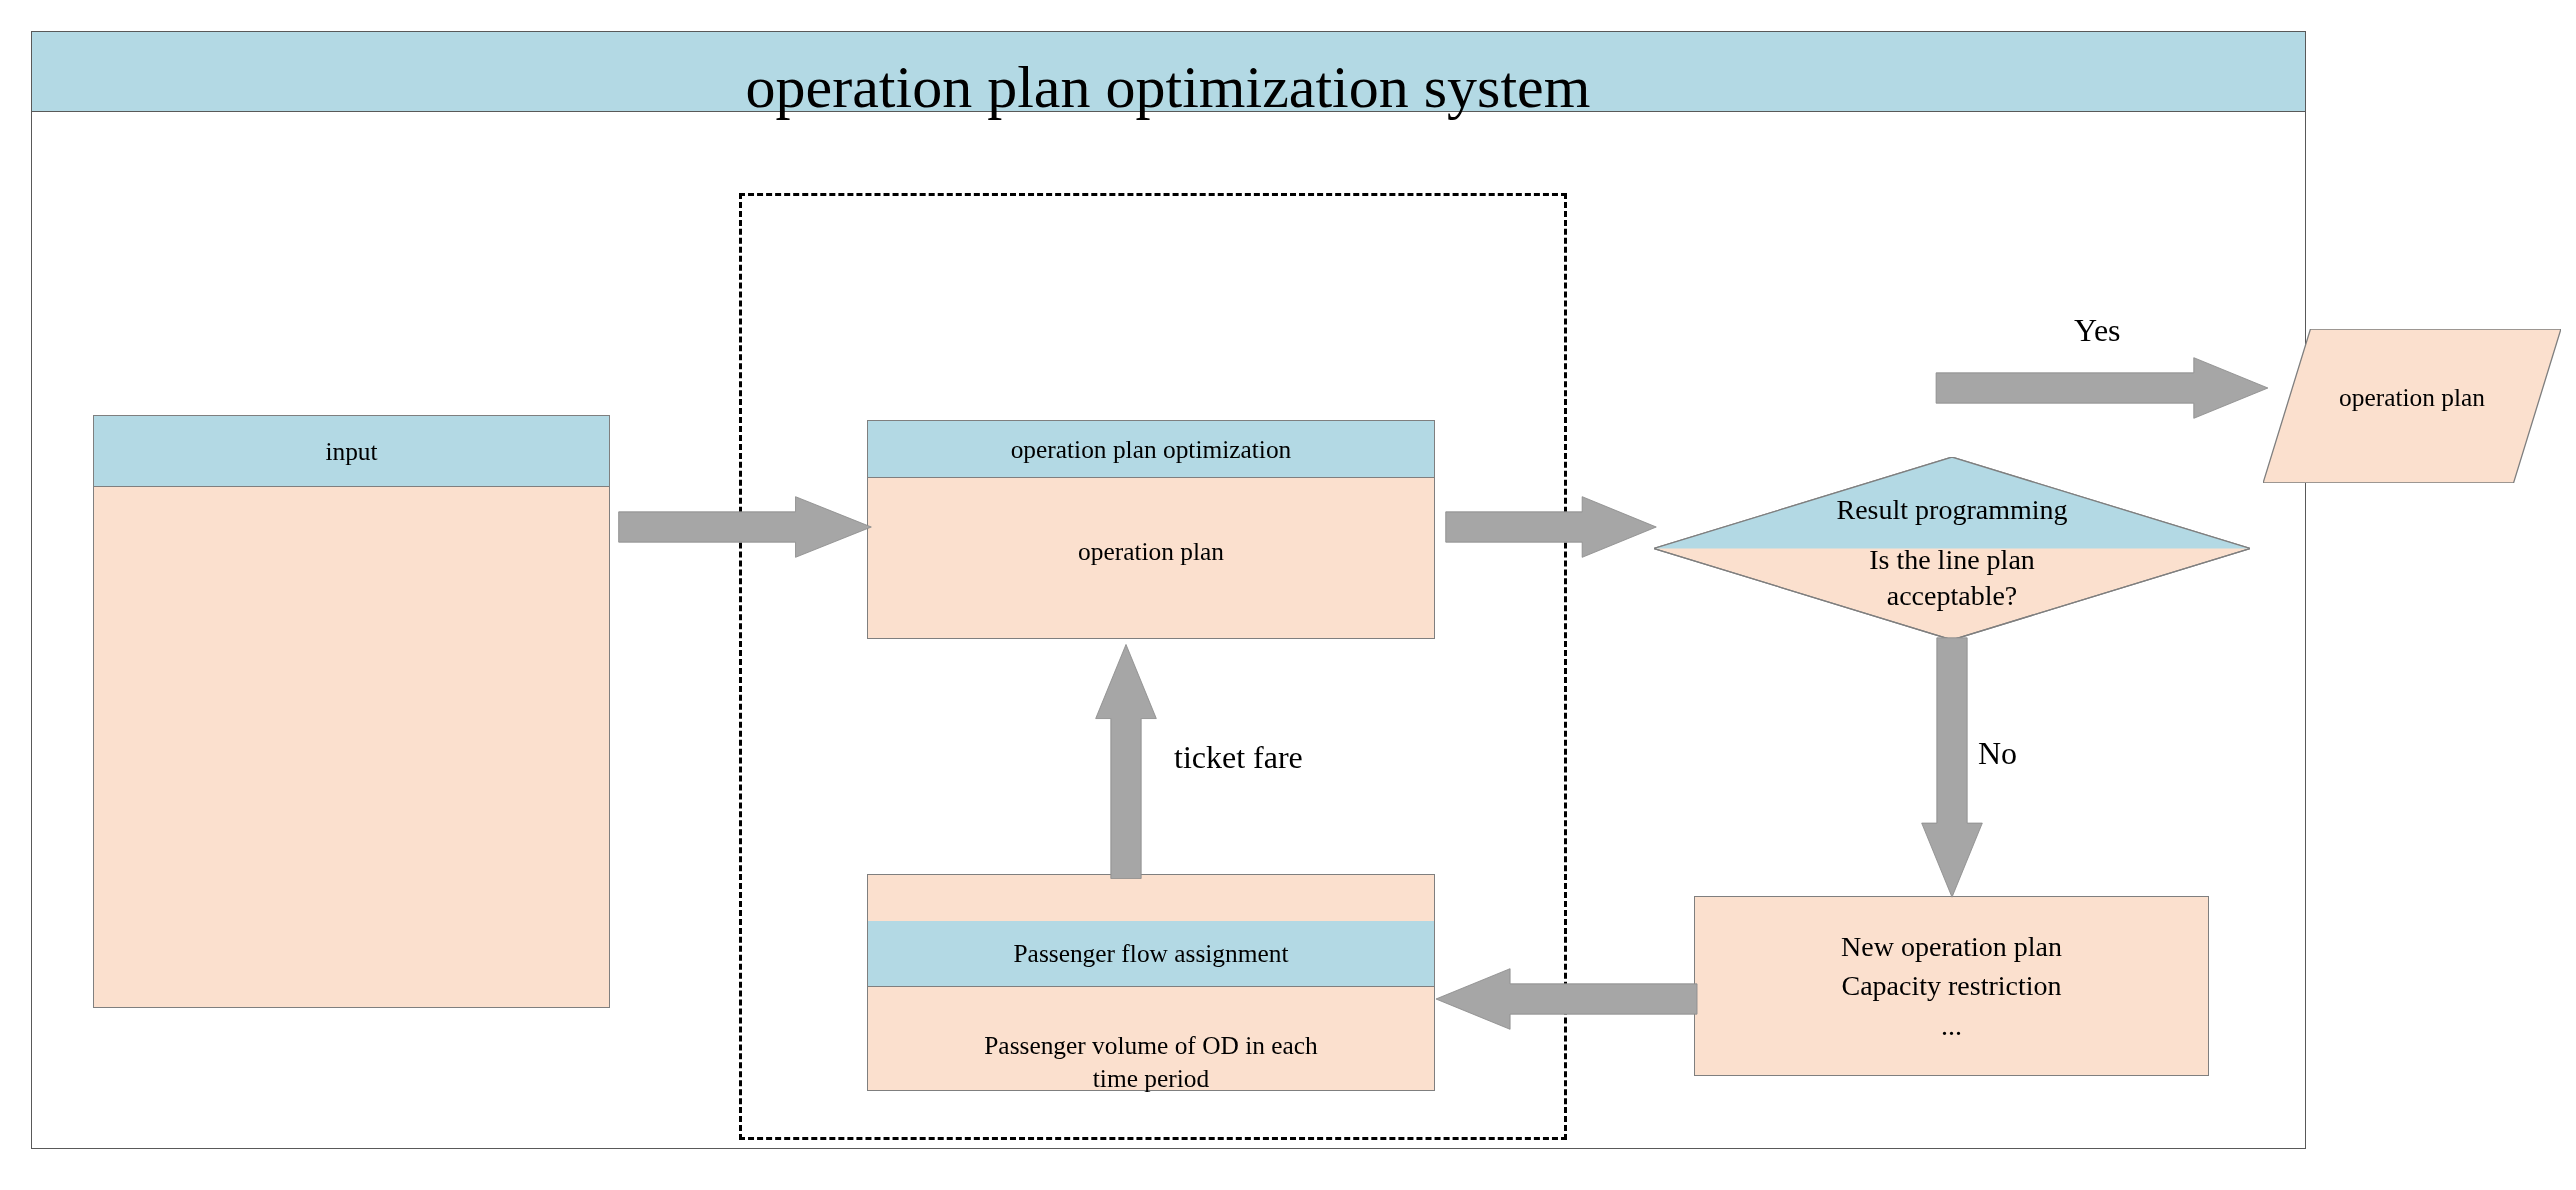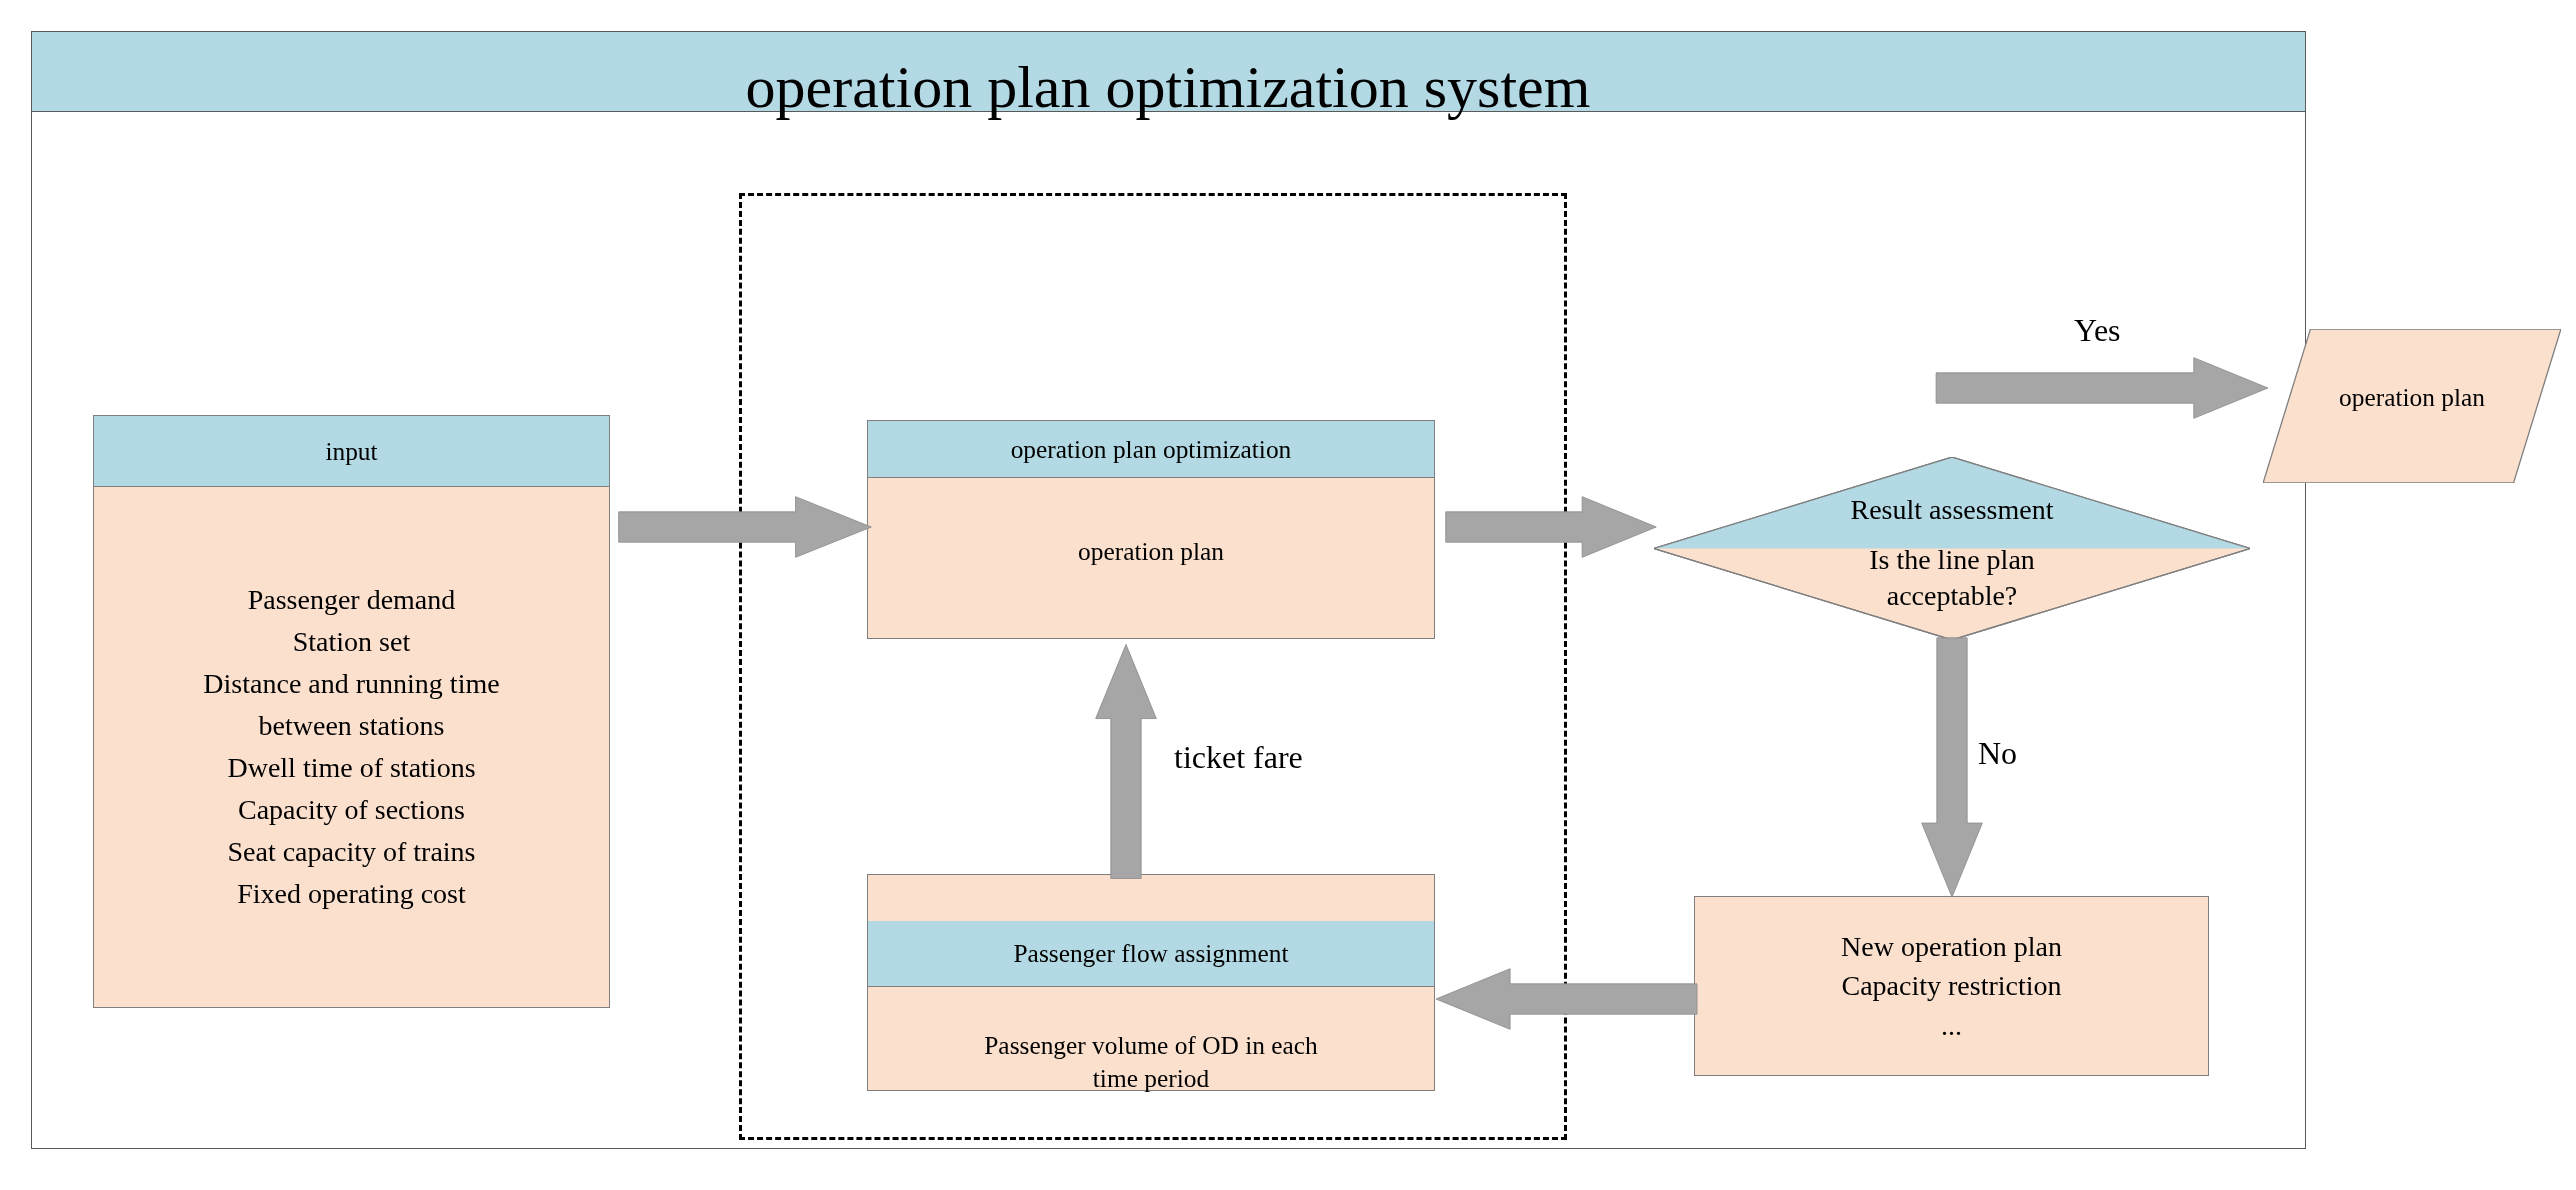--- a/index.html
+++ b/index.html
@@ -174,28 +174,20 @@
   <div id="outer-frame"></div>
 
   <div id="system-title-bar">
     <span class="title-text">operation plan optimization system</span>
   </div>
 
   <div id="bilevel-box"></div>
 
   <div class="box" id="input-box">
     <div class="box-head">input</div>
-    <div class="box-body">Passenger demand
-Station set
-Distance and running time
-between stations
-Dwell time of stations
-Capacity of sections
-Seat capacity of trains
-Fixed  operating cost</div>
   </div>
 
   <div class="box" id="opo-box">
     <div class="box-head">operation plan optimization</div>
     <div class="box-body">operation plan</div>
   </div>
 
   <div class="box" id="pfa-box">
     <div class="box-head">Passenger flow assignment</div>
     <div class="box-body">Passenger volume of OD in each
@@ -207,21 +199,21 @@
 Capacity restriction
 ...</div>
   </div>
 
   <div id="decision">
     <svg class="diamond-svg" width="596" height="183" viewBox="0 0 704 216">
       <polygon points="352,0 704,108 352,216 0,108" fill="#fbe0ce" stroke="#7f7f7f" stroke-width="1.5"></polygon>
       <path d="M352,0 L704,108 L0,108 Z" fill="#b3d9e4" stroke="none"></path>
       <polygon points="352,0 704,108 352,216 0,108" fill="none" stroke="#7f7f7f" stroke-width="1.5"></polygon>
     </svg>
-    <div class="d-top-label">Result assessment</div>
+    <div class="d-top-label">Result programming</div>
     <div class="d-bottom-label">Is the line plan
 acceptable?</div>
   </div>
 
   <div id="output-shape">
     <svg width="298" height="154" viewBox="0 0 352 182">
       <polygon points="56,0 352,0 296,182 0,182" fill="#fbe0ce" stroke="#7f7f7f" stroke-width="1.5"></polygon>
     </svg>
     <div class="para-label">operation plan</div>
   </div>

